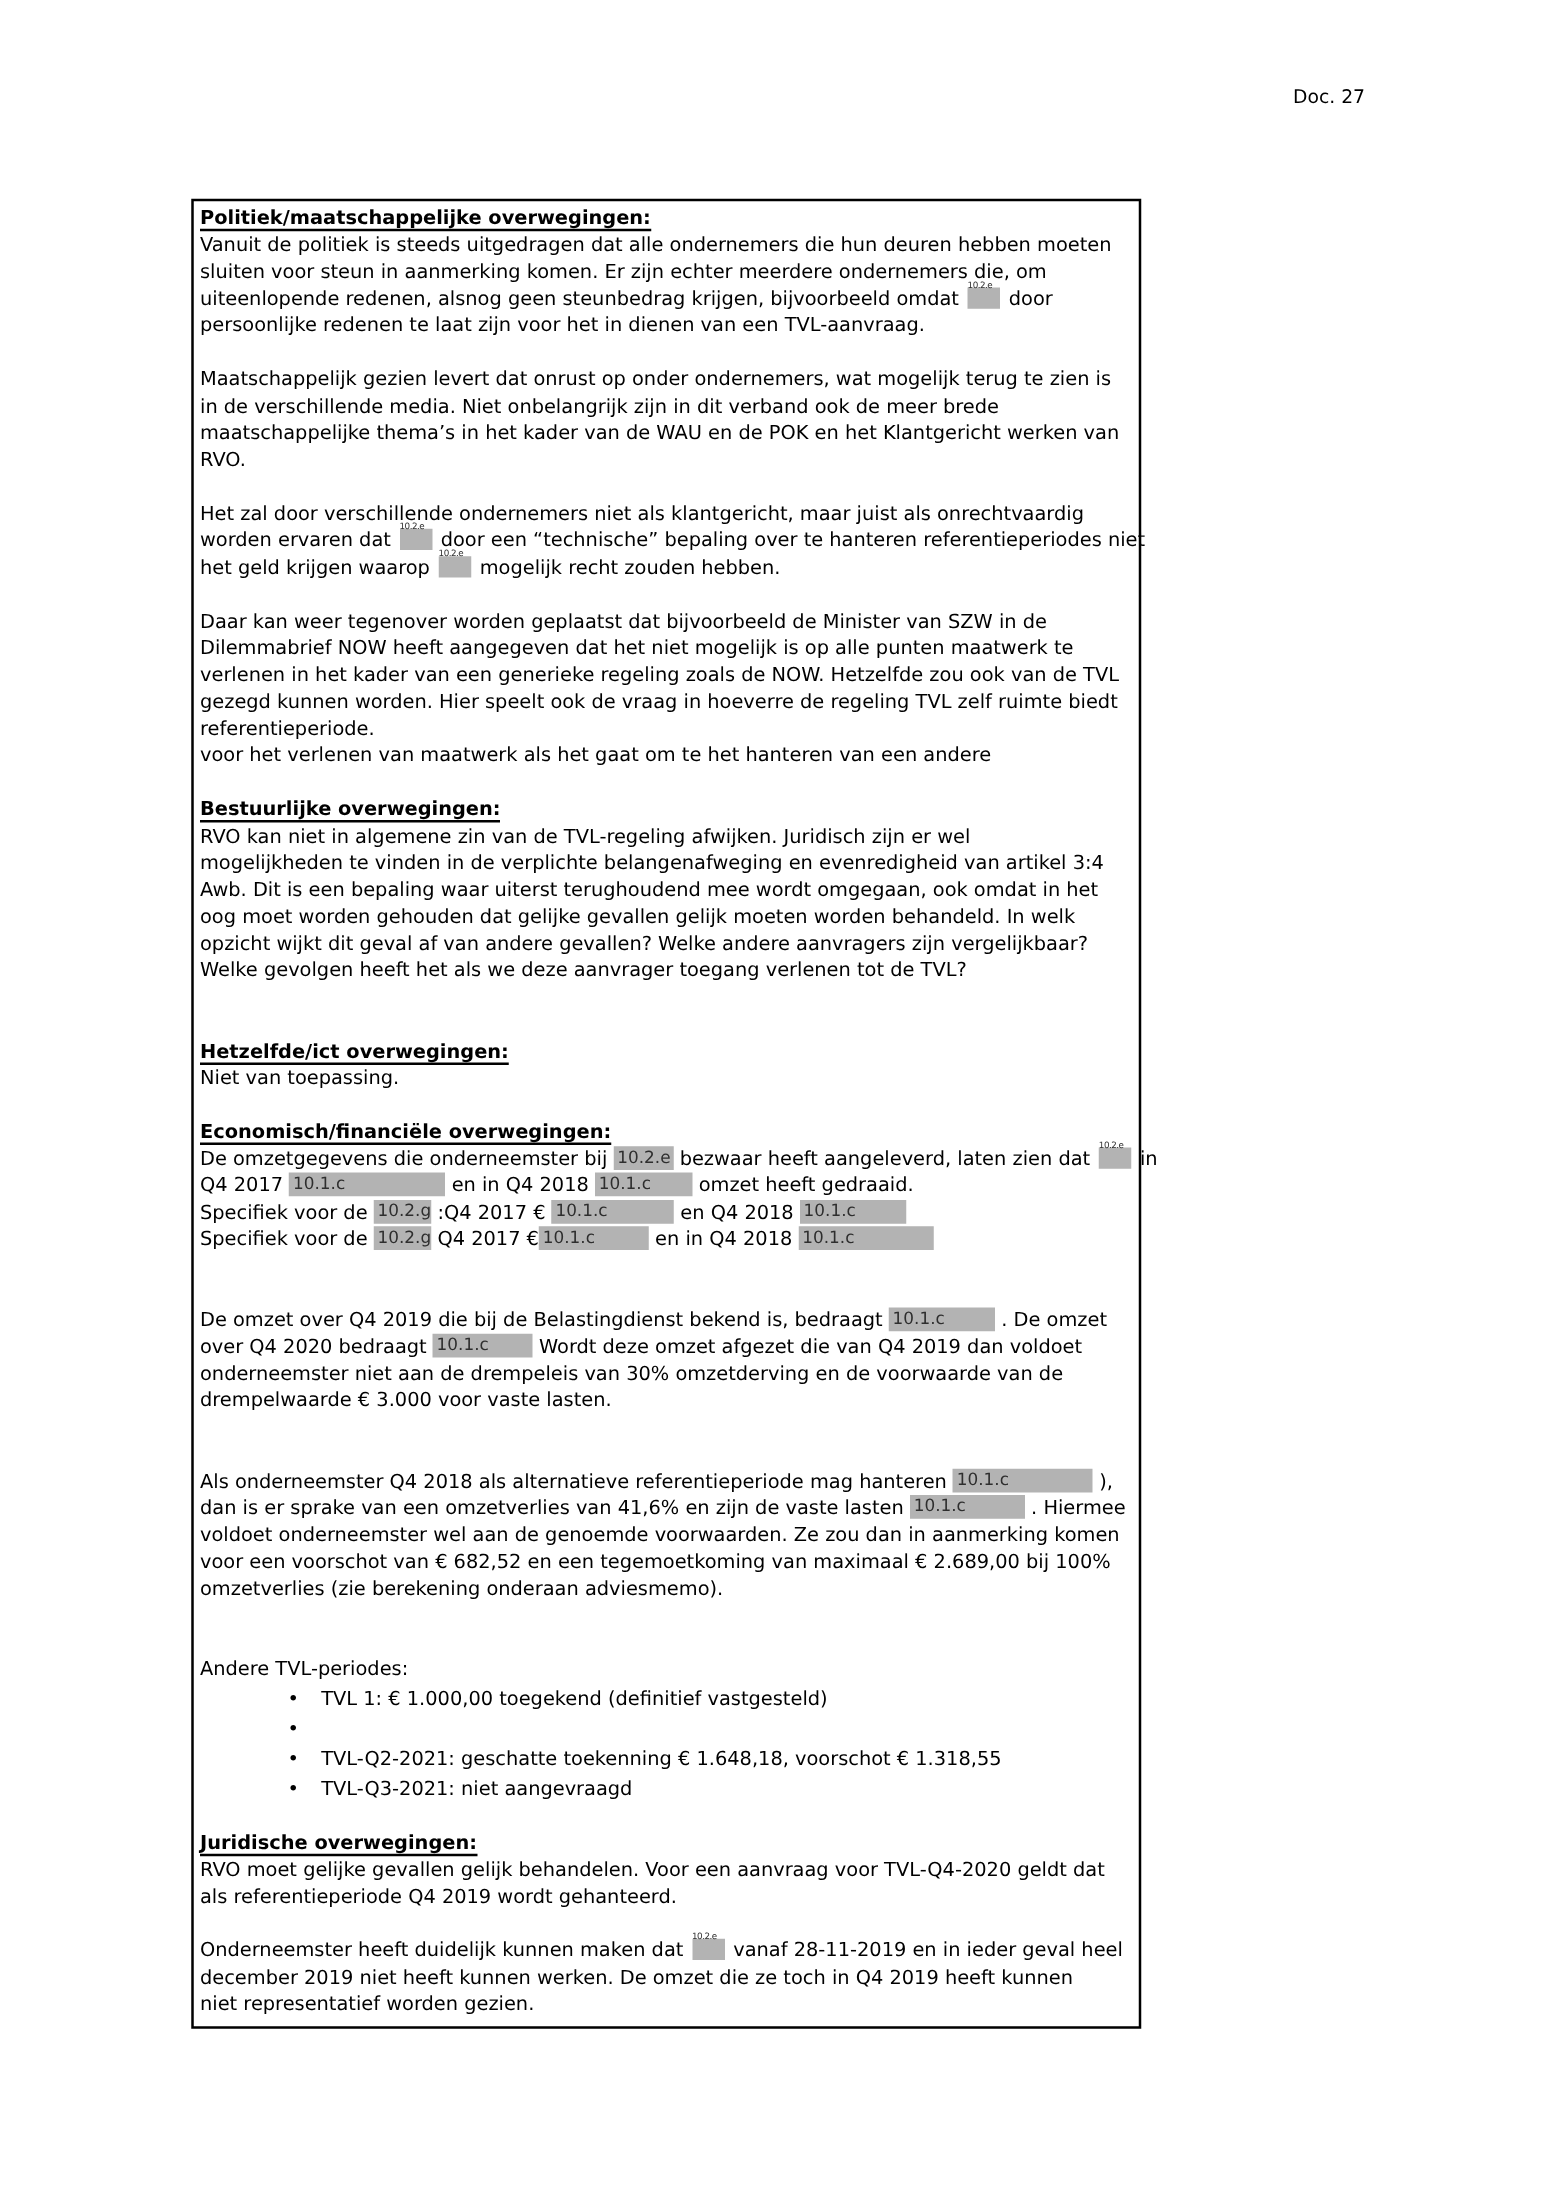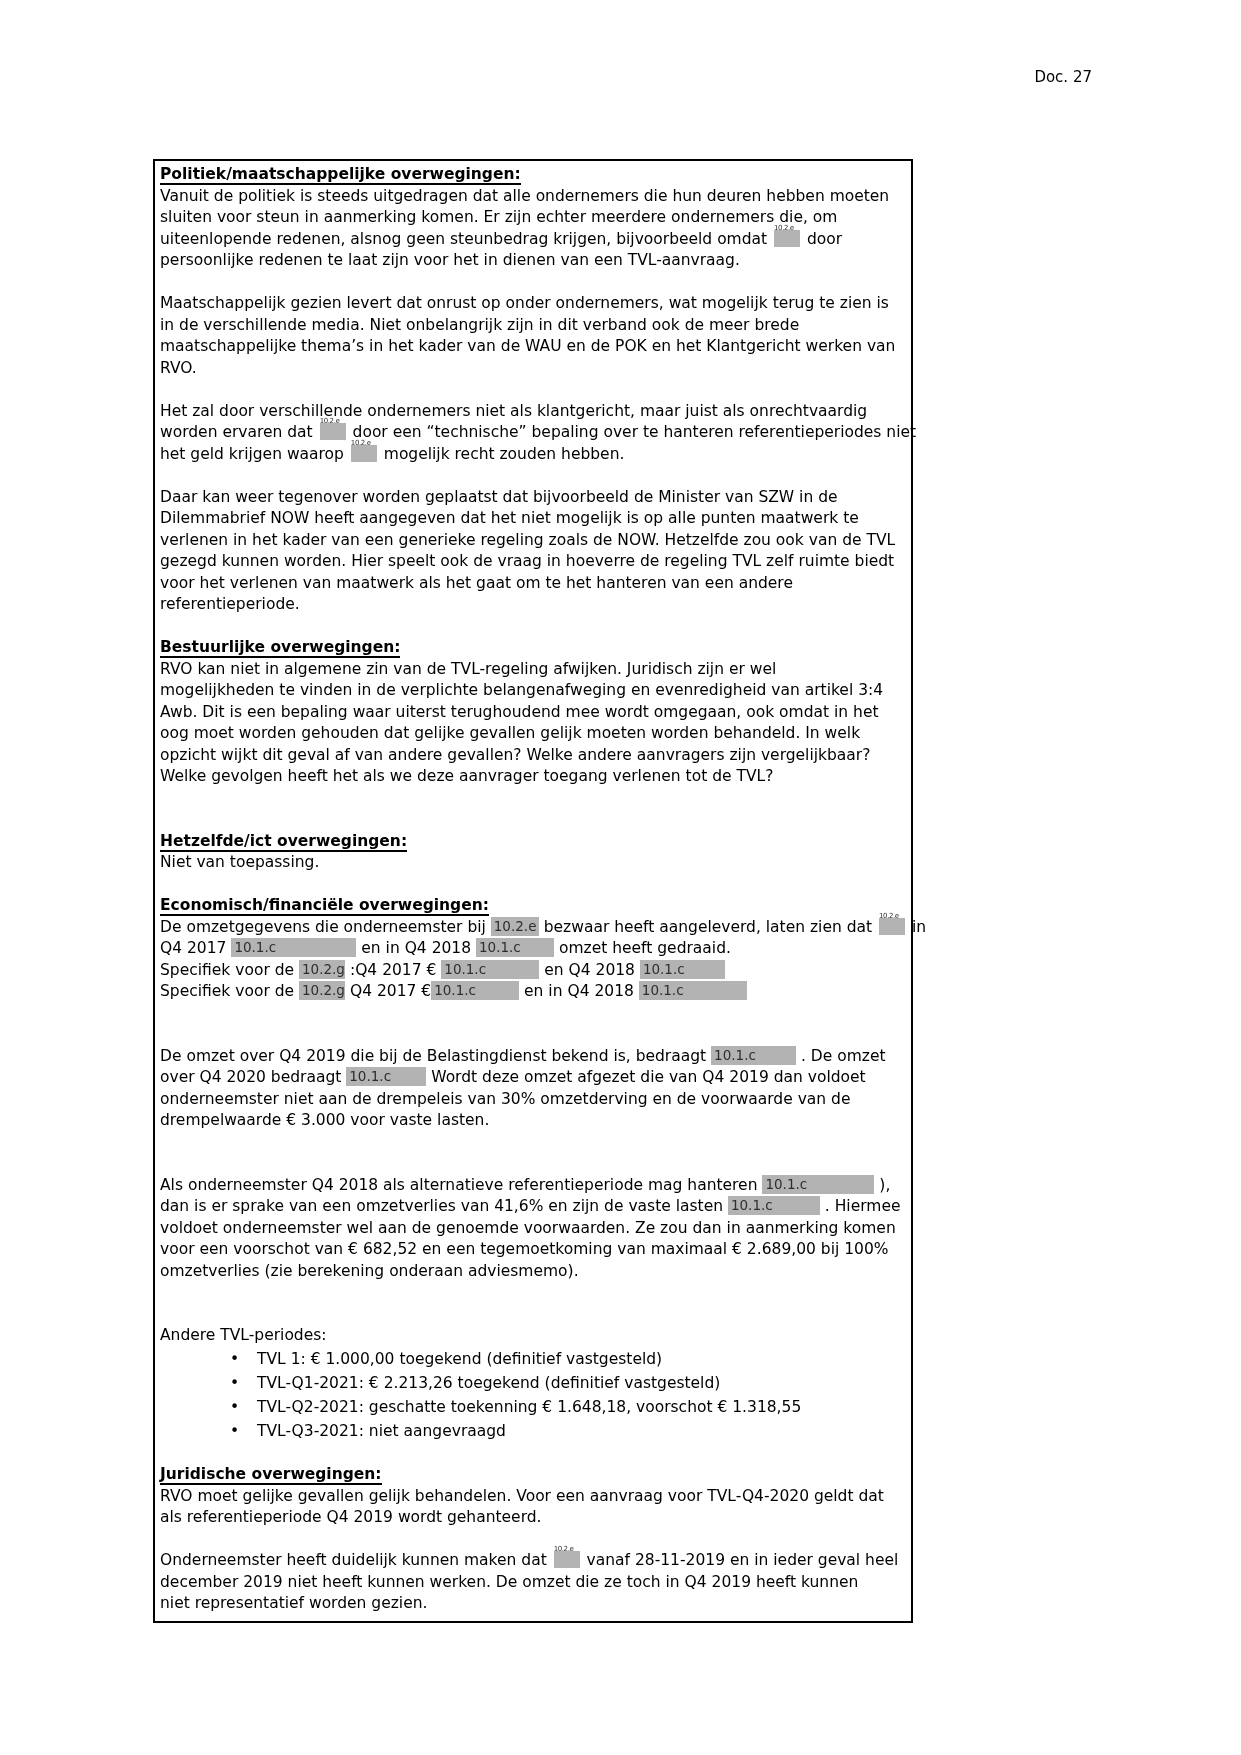--- a/index.html
+++ b/index.html
@@ -73,22 +73,22 @@
         <div class="text-line">RVO.</div>
         <div class="blank-line"></div>
         <div class="text-line">Het zal door verschillende ondernemers niet als klantgericht, maar juist als onrechtvaardig</div>
         <div class="text-line">worden ervaren dat <span class="redact-tag"><span class="redact-label">10.2.e</span></span> door een “technische” bepaling over te hanteren referentieperiodes niet</div>
         <div class="text-line">het geld krijgen waarop <span class="redact-tag"><span class="redact-label">10.2.e</span></span> mogelijk recht zouden hebben.</div>
         <div class="blank-line"></div>
         <div class="text-line">Daar kan weer tegenover worden geplaatst dat bijvoorbeeld de Minister van SZW in de</div>
         <div class="text-line">Dilemmabrief NOW heeft aangegeven dat het niet mogelijk is op alle punten maatwerk te</div>
         <div class="text-line">verlenen in het kader van een generieke regeling zoals de NOW. Hetzelfde zou ook van de TVL</div>
         <div class="text-line">gezegd kunnen worden. Hier speelt ook de vraag in hoeverre de regeling TVL zelf ruimte biedt</div>
+        <div class="text-line">referentieperiode.</div>
         <div class="text-line">voor het verlenen van maatwerk als het gaat om te het hanteren van een andere</div>
-        <div class="text-line">referentieperiode.</div>
         <div class="blank-line"></div>
       </div>
       <div class="section">
         <div class="section-heading text-line"><span class="hline">Bestuurlijke overwegingen:</span></div>
         <div class="text-line">RVO kan niet in algemene zin van de TVL-regeling afwijken. Juridisch zijn er wel</div>
         <div class="text-line">mogelijkheden te vinden in de verplichte belangenafweging en evenredigheid van artikel 3:4</div>
         <div class="text-line">Awb. Dit is een bepaling waar uiterst terughoudend mee wordt omgegaan, ook omdat in het</div>
         <div class="text-line">oog moet worden gehouden dat gelijke gevallen gelijk moeten worden behandeld. In welk</div>
         <div class="text-line">opzicht wijkt dit geval af van andere gevallen? Welke andere aanvragers zijn vergelijkbaar?</div>
         <div class="text-line">Welke gevolgen heeft het als we deze aanvrager toegang verlenen tot de TVL?</div>
@@ -121,21 +121,20 @@
         <div class="text-line">omzetverlies (zie berekening onderaan adviesmemo).</div>
         <div class="blank-line"></div>
         <div class="blank-line"></div>
         <div class="text-line">Andere TVL-periodes:</div>
         <div class="bullet-item">
           <span class="bullet-icon">•</span>
           <span class="bullet-text">TVL 1: € 1.000,00 toegekend (definitief vastgesteld)</span>
         </div>
         <div class="bullet-item">
           <span class="bullet-icon">•</span>
-          <span class="bullet-text">TVL-Q1-2021: € 2.213,26 toegekend (definitief vastgesteld)</span>
         </div>
         <div class="bullet-item">
           <span class="bullet-icon">•</span>
           <span class="bullet-text">TVL-Q2-2021: geschatte toekenning € 1.648,18, voorschot € 1.318,55</span>
         </div>
         <div class="bullet-item">
           <span class="bullet-icon">•</span>
           <span class="bullet-text">TVL-Q3-2021: niet aangevraagd</span>
         </div>
         <div class="blank-line"></div>

